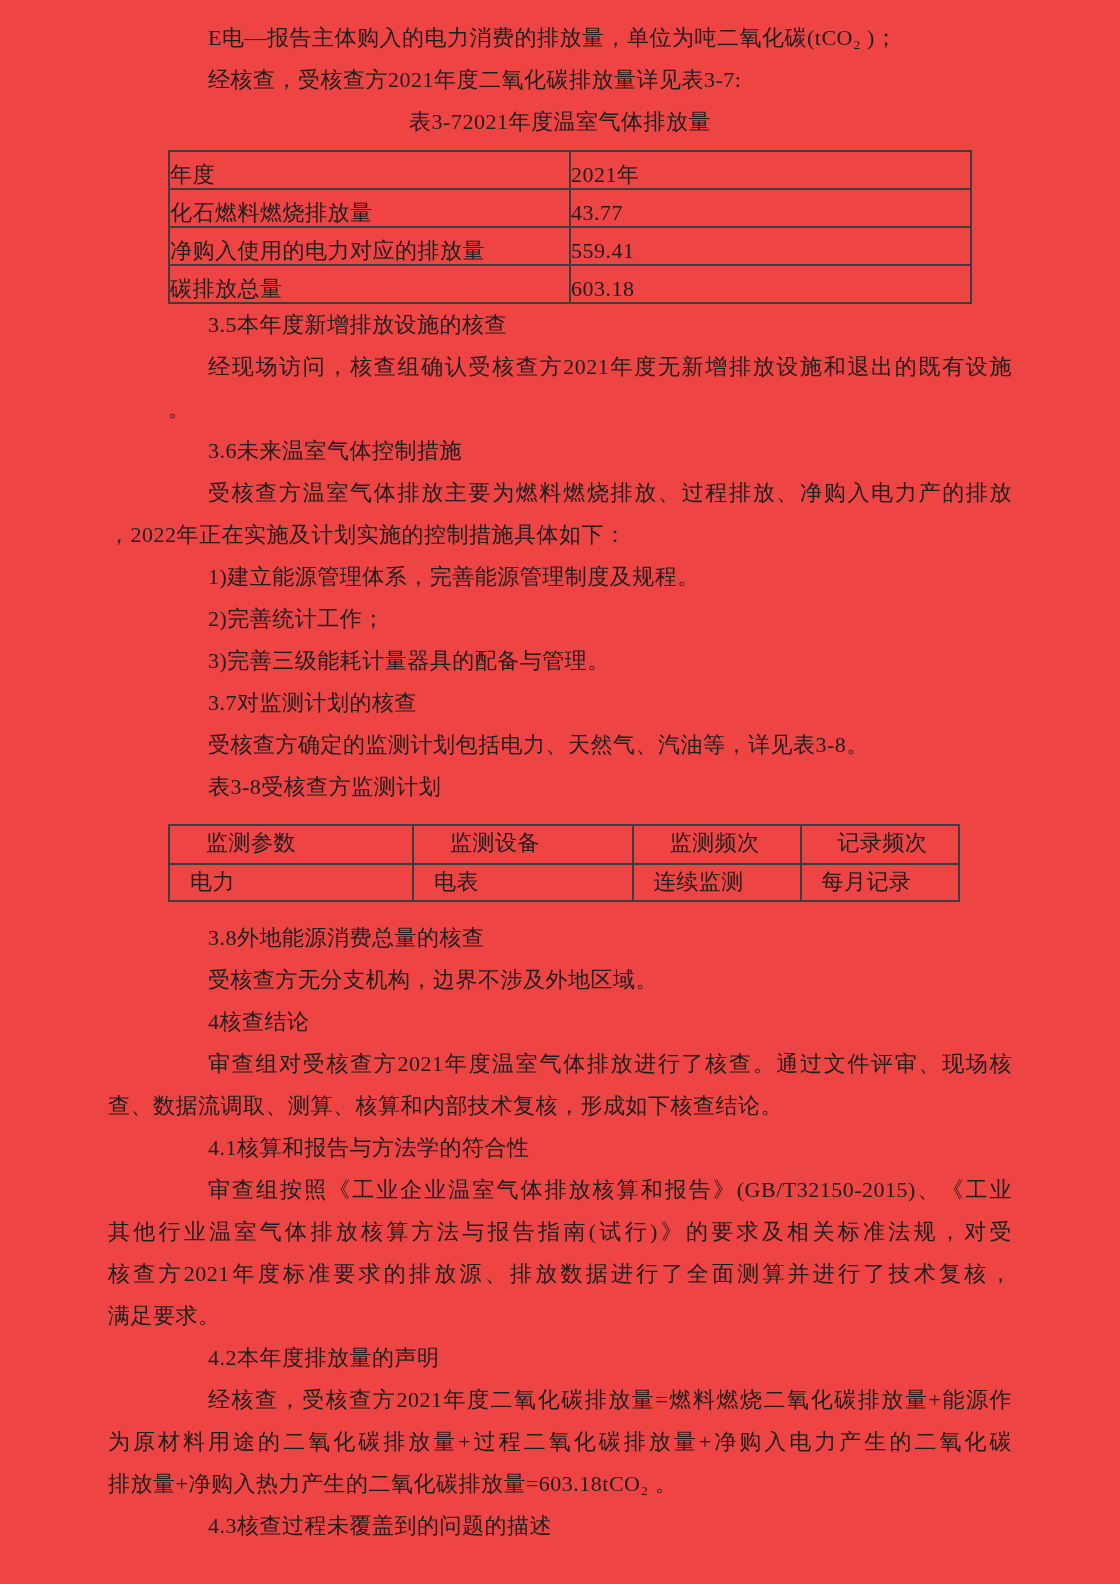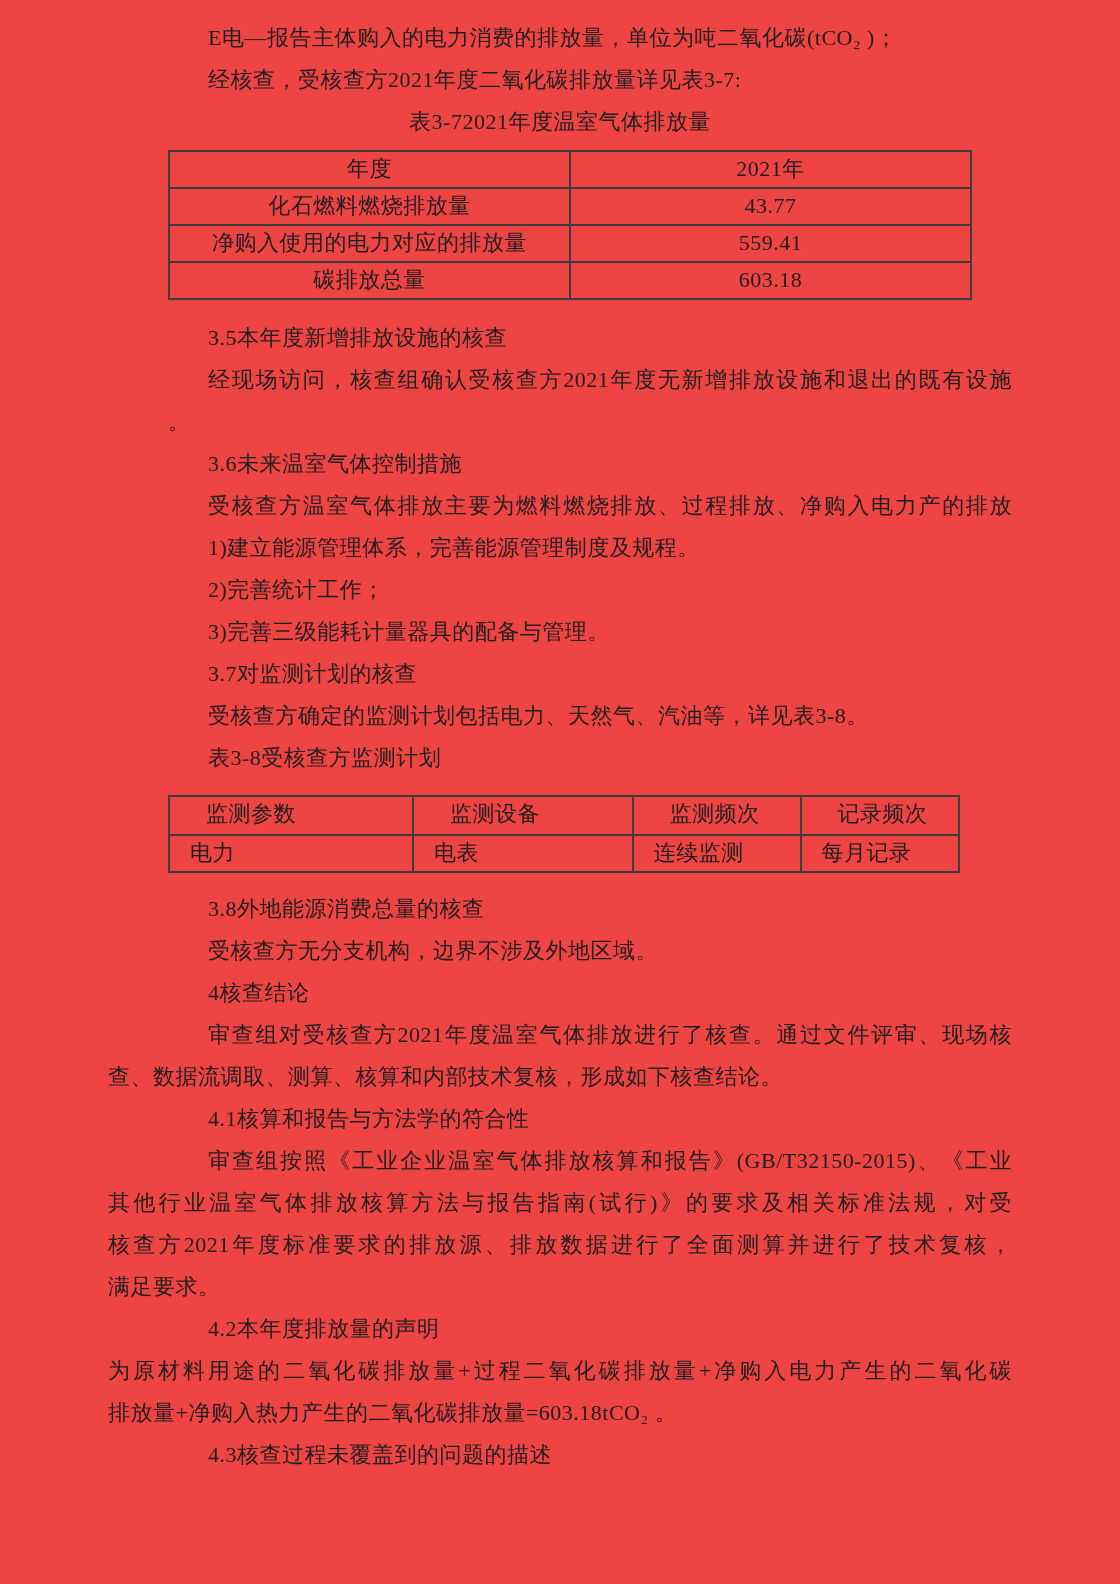--- a/index.html
+++ b/index.html
@@ -40,28 +40,28 @@
     letter-spacing: 0.5px;
   }
   td, th {
     border: 2px solid #3d3d3d;
     font-weight: normal;
     vertical-align: top;
     line-height: 27px;
     overflow: hidden;
   }
   .t1 { width: 802px; margin-top: 7px; }
-  .t1 td { width: 401px; height: 37px; text-align: center; padding-top: 3px; }
+  .t1 td { width: 401px; height: 37px; text-align: left; padding-top: 9px; }
   .t2 { width: 792px; margin-top: 16px; }
   .t2 th, .t2 td { text-align: left; padding: 3px 0 0 36px; }
   .t2 th { height: 39px; }
   .t2 td { height: 37px; padding-left: 20px; }
   .c1 { width: 234px; font-family: Liberation Serif, serif; } .c2 { width: 211px; } .c3 { width: 161px; margin-top: 16px; } .c4 { width: 152px; }
 
-  .mt-a { margin-top: 17px; }
+  .mt-a { }
   .mt-b { margin-top: 15px; }
 </style>
 </head>
 <body>
 
 <div class="page">
   <div class="content">
 
     <div class="ln ind">E电—报告主体购入的电力消费的排放量，单位为吨二氧化碳(tCO₂ )；</div>
     <div class="ln ind">经核查，受核查方2021年度二氧化碳排放量详见表3-7:</div>
@@ -87,20 +87,21 @@
         </tr>
       </tbody>
     </table>
 
     <div class="ln ind mt-a">3.5本年度新增排放设施的核查</div>
     <div class="ln ind fill">经现场访问，核查组确认受核查方2021年度无新增排放设施和退出的既有设施</div>
     <div class="ln punct">。</div>
 
     <div class="ln ind">3.6未来温室气体控制措施</div>
     <div class="ln ind fill">受核查方温室气体排放主要为燃料燃烧排放、过程排放、净购入电力产的排放</div>
+    <div class="ln">，2022年正在实施及计划实施的控制措施具体如下：</div>
     <div class="ln ind">1)建立能源管理体系，完善能源管理制度及规程。</div>
     <div class="ln ind">2)完善统计工作；</div>
     <div class="ln ind">3)完善三级能耗计量器具的配备与管理。</div>
 
     <div class="ln ind">3.7对监测计划的核查</div>
     <div class="ln ind">受核查方确定的监测计划包括电力、天然气、汽油等，详见表3-8。</div>
     <div class="ln ind">表3-8受核查方监测计划</div>
 
     <table class="t2">
       <tbody>
@@ -126,19 +127,20 @@
     <div class="ln ind fill">审查组对受核查方2021年度温室气体排放进行了核查。通过文件评审、现场核</div>
     <div class="ln">查、数据流调取、测算、核算和内部技术复核，形成如下核查结论。</div>
 
     <div class="ln ind">4.1核算和报告与方法学的符合性</div>
     <div class="ln ind fill">审查组按照《工业企业温室气体排放核算和报告》(GB/T32150-2015)、《工业</div>
     <div class="ln fill">其他行业温室气体排放核算方法与报告指南(试行)》的要求及相关标准法规，对受</div>
     <div class="ln fill">核查方2021年度标准要求的排放源、排放数据进行了全面测算并进行了技术复核，</div>
     <div class="ln">满足要求。</div>
 
     <div class="ln ind">4.2本年度排放量的声明</div>
+    <div class="ln ind fill">经核查，受核查方2021年度二氧化碳排放量=燃料燃烧二氧化碳排放量+能源作</div>
     <div class="ln fill">为原材料用途的二氧化碳排放量+过程二氧化碳排放量+净购入电力产生的二氧化碳</div>
     <div class="ln">排放量+净购入热力产生的二氧化碳排放量=603.18tCO₂ 。</div>
 
     <div class="ln ind">4.3核查过程未覆盖到的问题的描述</div>
 
   </div>
 </div>
 
 </body></html>

